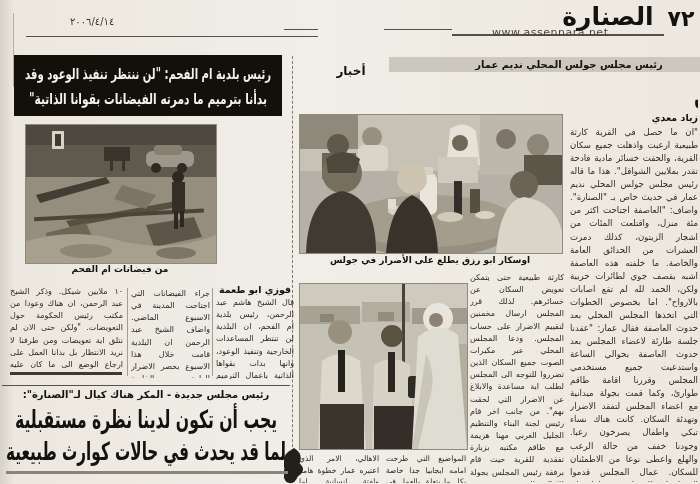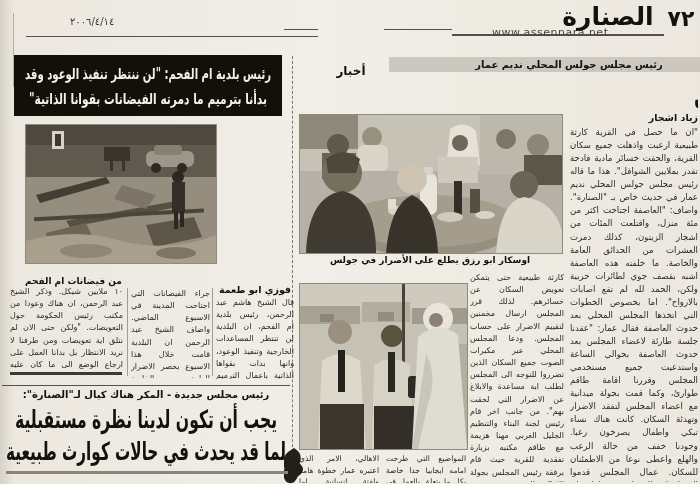--- a/index.html
+++ b/index.html
@@ -45,21 +45,21 @@
   <div class="abs" style="left:664px;top:6px;width:34px;text-align:center;font-weight:900;font-size:22px;color:#14120e;">٧٢</div>
 
   <div class="abs divider-dashed" style="left:292px;top:56px;height:426px;"></div>
 
   <div class="abs kicker kicker-bar" style="left:389px;top:57px;width:360px;height:15px;">رئيس مجلس جولس المحلي نديم عمار</div>
 
   <svg class="abs" style="left:296px;top:73px;" width="402" height="40" viewBox="0 0 402 40">
     <text x="398" y="31" text-anchor="end" font-size="28" font-weight="bold" fill="#14120e" direction="rtl" textLength="392" lengthAdjust="spacingAndGlyphs">عاصفة "الطورنادو" خلفت خسائر بملايين الشواقل</text>
   </svg>
 
-  <div class="abs byline" style="left:570px;top:112px;width:128px;text-align:right;">زياد اشجار</div>
+  <div class="abs byline" style="left:570px;top:112px;width:128px;text-align:right;">زياد معدي</div>
   <div class="abs body-text" style="left:570px;top:126px;width:128px;height:356px;font-size:8.6px;">"ان ما حصل في القرية كارثة طبيعية ارعبت واذهلت جميع سكان القرية، والحقت خسائر مادية فادحة تقدر بملايين الشواقل". هذا ما قاله رئيس مجلس جولس المحلي نديم عمار في حديث خاص بـ "الصنارة". واضاف: "العاصفة اجتاحت اكثر من مئة منزل، واقتلعت المئات من اشجار الزيتون، كذلك دمرت العشرات من الحدائق العامة والخاصة. ما خلفته هذه العاصفة اشبه بقصف جوي لطائرات حربية ولكن، الحمد لله لم تقع اصابات بالارواح". اما بخصوص الخطوات التي اتخذها المجلس المحلي بعد حدوث العاصفة فقال عمار: "عقدنا جلسة طارئة لاعضاء المجلس بعد حدوث العاصفة بحوالي الساعة واستدعيت جميع مستخدمي المجلس وقررنا اقامة طاقم طوارئ، وكما قمت بجولة ميدانية مع اعضاء المجلس لتفقد الاضرار وتهدئة السكان. كانت هناك نساء تبكي واطفال يصرخون رعبا. وجودنا خفف من حالة الرعب والهلع واعطى نوعا من الاطمئنان للسكان. عمال المجلس قدموا المساعدات للمحتاجين وهنا اود ان اشكر جميع اهالي القرية الذين هبوا بنخوتهم لمساعدة العائلات المتضررة ومد يد العون. كذلك</div>
 
   <svg class="abs photo" style="left:299px;top:114px;" width="262" height="138" viewBox="0 0 262 138">
     <rect width="262" height="138" fill="#b6b1a6"></rect>
     <rect width="262" height="56" fill="#c7c2b6"></rect>
     <rect x="180" width="82" height="60" fill="#bdb8ac"></rect>
     <rect width="58" height="34" fill="#8f897c"></rect>
     <circle cx="72" cy="22" r="10" fill="#97907f"></circle>
     <rect x="58" y="30" width="30" height="26" rx="6" fill="#dad5c8"></rect>
     <circle cx="38" cy="30" r="11" fill="#5f584b"></circle>
@@ -151,21 +151,21 @@
     <polygon points="20,108 60,98 70,120 24,128" fill="#6d6556"></polygon>
     <polygon points="120,100 168,92 176,112 128,122" fill="#5d5648"></polygon>
     <path d="M0 116 q50 -14 95 0 q50 12 95 -6 l0 28 -190 0 z" fill="#a89f8d"></path>
     <ellipse cx="60" cy="126" rx="26" ry="7" fill="#8f8776"></ellipse>
     <ellipse cx="150" cy="128" rx="20" ry="6" fill="#7d7566"></ellipse>
     <circle cx="152" cy="52" r="6" fill="#2c2821"></circle>
     <rect x="146" y="57" width="13" height="30" fill="#332f27"></rect>
     <rect x="148" y="86" width="4" height="18" fill="#2c2821"></rect>
     <rect x="154" y="86" width="4" height="16" fill="#2c2821"></rect>
   </svg>
-  <div class="abs caption" style="left:25px;top:276px;width:190px;text-align:left;padding-right:4px;">من فيضانات ام الفحم</div>
+  <div class="abs caption" style="left:25px;top:264px;width:190px;text-align:center;padding-right:4px;">من فيضانات ام الفحم</div>
 
   <div class="abs byline" style="left:216px;top:284px;width:78px;text-align:center;">فوزي ابو طعمة</div>
   <div class="abs body-text" style="left:216px;top:297px;width:78px;height:82px;">قال الشيخ هاشم عبد الرحمن، رئيس بلدية ام الفحم، ان البلدية لن تنتظر المساعدات الخارجية وتنفيذ الوعود، وانها بدات بقواها الذاتية باعمال الترميم للاضرار التي لحقت بالاماكن العامة والشوارع</div>
   <div class="abs vcolrule" style="left:212px;top:288px;height:88px;"></div>
 
   <div class="abs body-text" style="left:131px;top:288px;width:79px;height:90px;">جراء الفيضانات التي اجتاحت المدينة في الاسبوع الماضي. واضاف الشيخ عبد الرحمن ان البلدية قامت خلال هذا الاسبوع بحصر الاضرار العامة والخاصة بواسطة مكتب تخمين، وان هذه الاضرار قد تصل الى حوالي</div>
   <div class="abs vcolrule" style="left:127px;top:288px;height:88px;"></div>
 
   <div class="abs body-text" style="left:10px;top:286px;width:113px;height:84px;">١٠ ملايين شيكل. وذكر الشيخ عبد الرحمن، ان هناك وعودا من مكتب رئيس الحكومة حول التعويضات. "ولكن حتى الان لم نتلق اية تعويضات ومن طرفنا لا نريد الانتظار بل بدانا العمل على ارجاع الوضع الى ما كان عليه سابقا".</div>
   <div class="abs" style="left:10px;top:372px;width:112px;height:2.5px;background:#3c3832;"></div>

